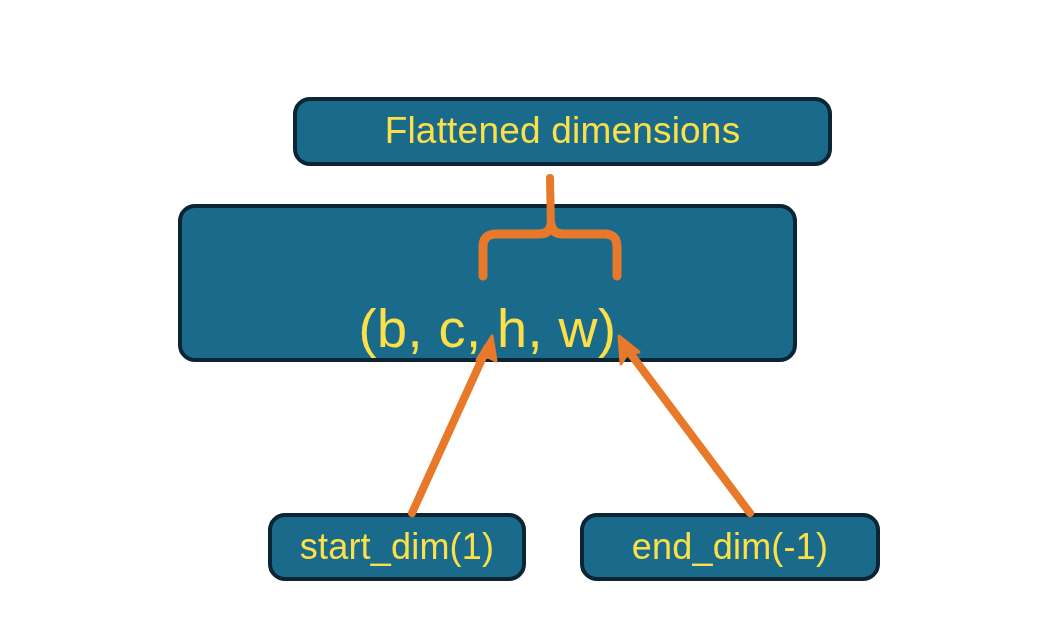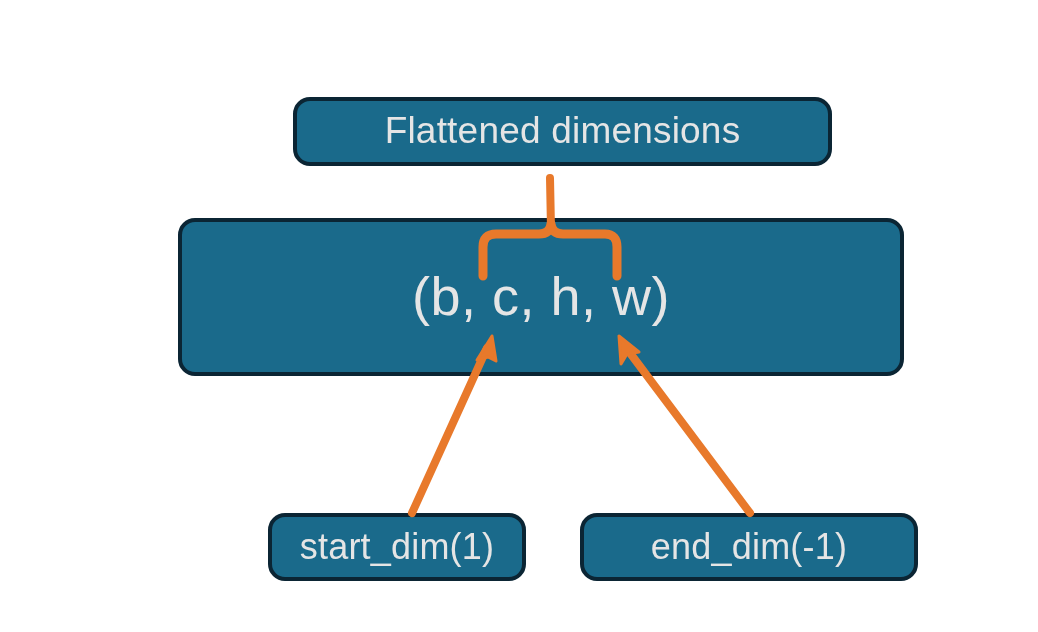--- a/index.html
+++ b/index.html
@@ -28,58 +28,59 @@
     border: 4px solid #0b2534;
     border-radius: 17px;
     color: #ffffff;
     text-align: center;
     line-height: 1.1;
     white-space: nowrap;
     z-index: 2;
   }
   .node-label {
     display: block;
-    color: #e5e5e5;
+    color: #fde047;
   }
 
   
   #node-flattened {
     left: 293px;
     top: 97px;
     width: 539px;
     height: 69px;
   }
   #node-flattened .node-label {
     font-size: 37px;
     letter-spacing: 0.2px;
   }
 
   
   #node-shape {
     left: 178px;
-    top: 218px;
-    width: 726px;
+    top: 204px;
+    width: 619px;
     height: 158px;
+    align-items: flex-end;
   }
   #node-shape .node-label {
     font-size: 54px;
     letter-spacing: 0.5px;
   }
 
   
   #node-start-dim {
     left: 268px;
     top: 513px;
     width: 258px;
     height: 68px;
   }
   #node-end-dim {
     left: 580px;
     top: 513px;
-    width: 338px;
+    width: 300px;
     height: 68px;
   }
   #node-start-dim .node-label,
   #node-end-dim .node-label {
     font-size: 36px;
     letter-spacing: 0.2px;
   }
 
   
   #overlay {

